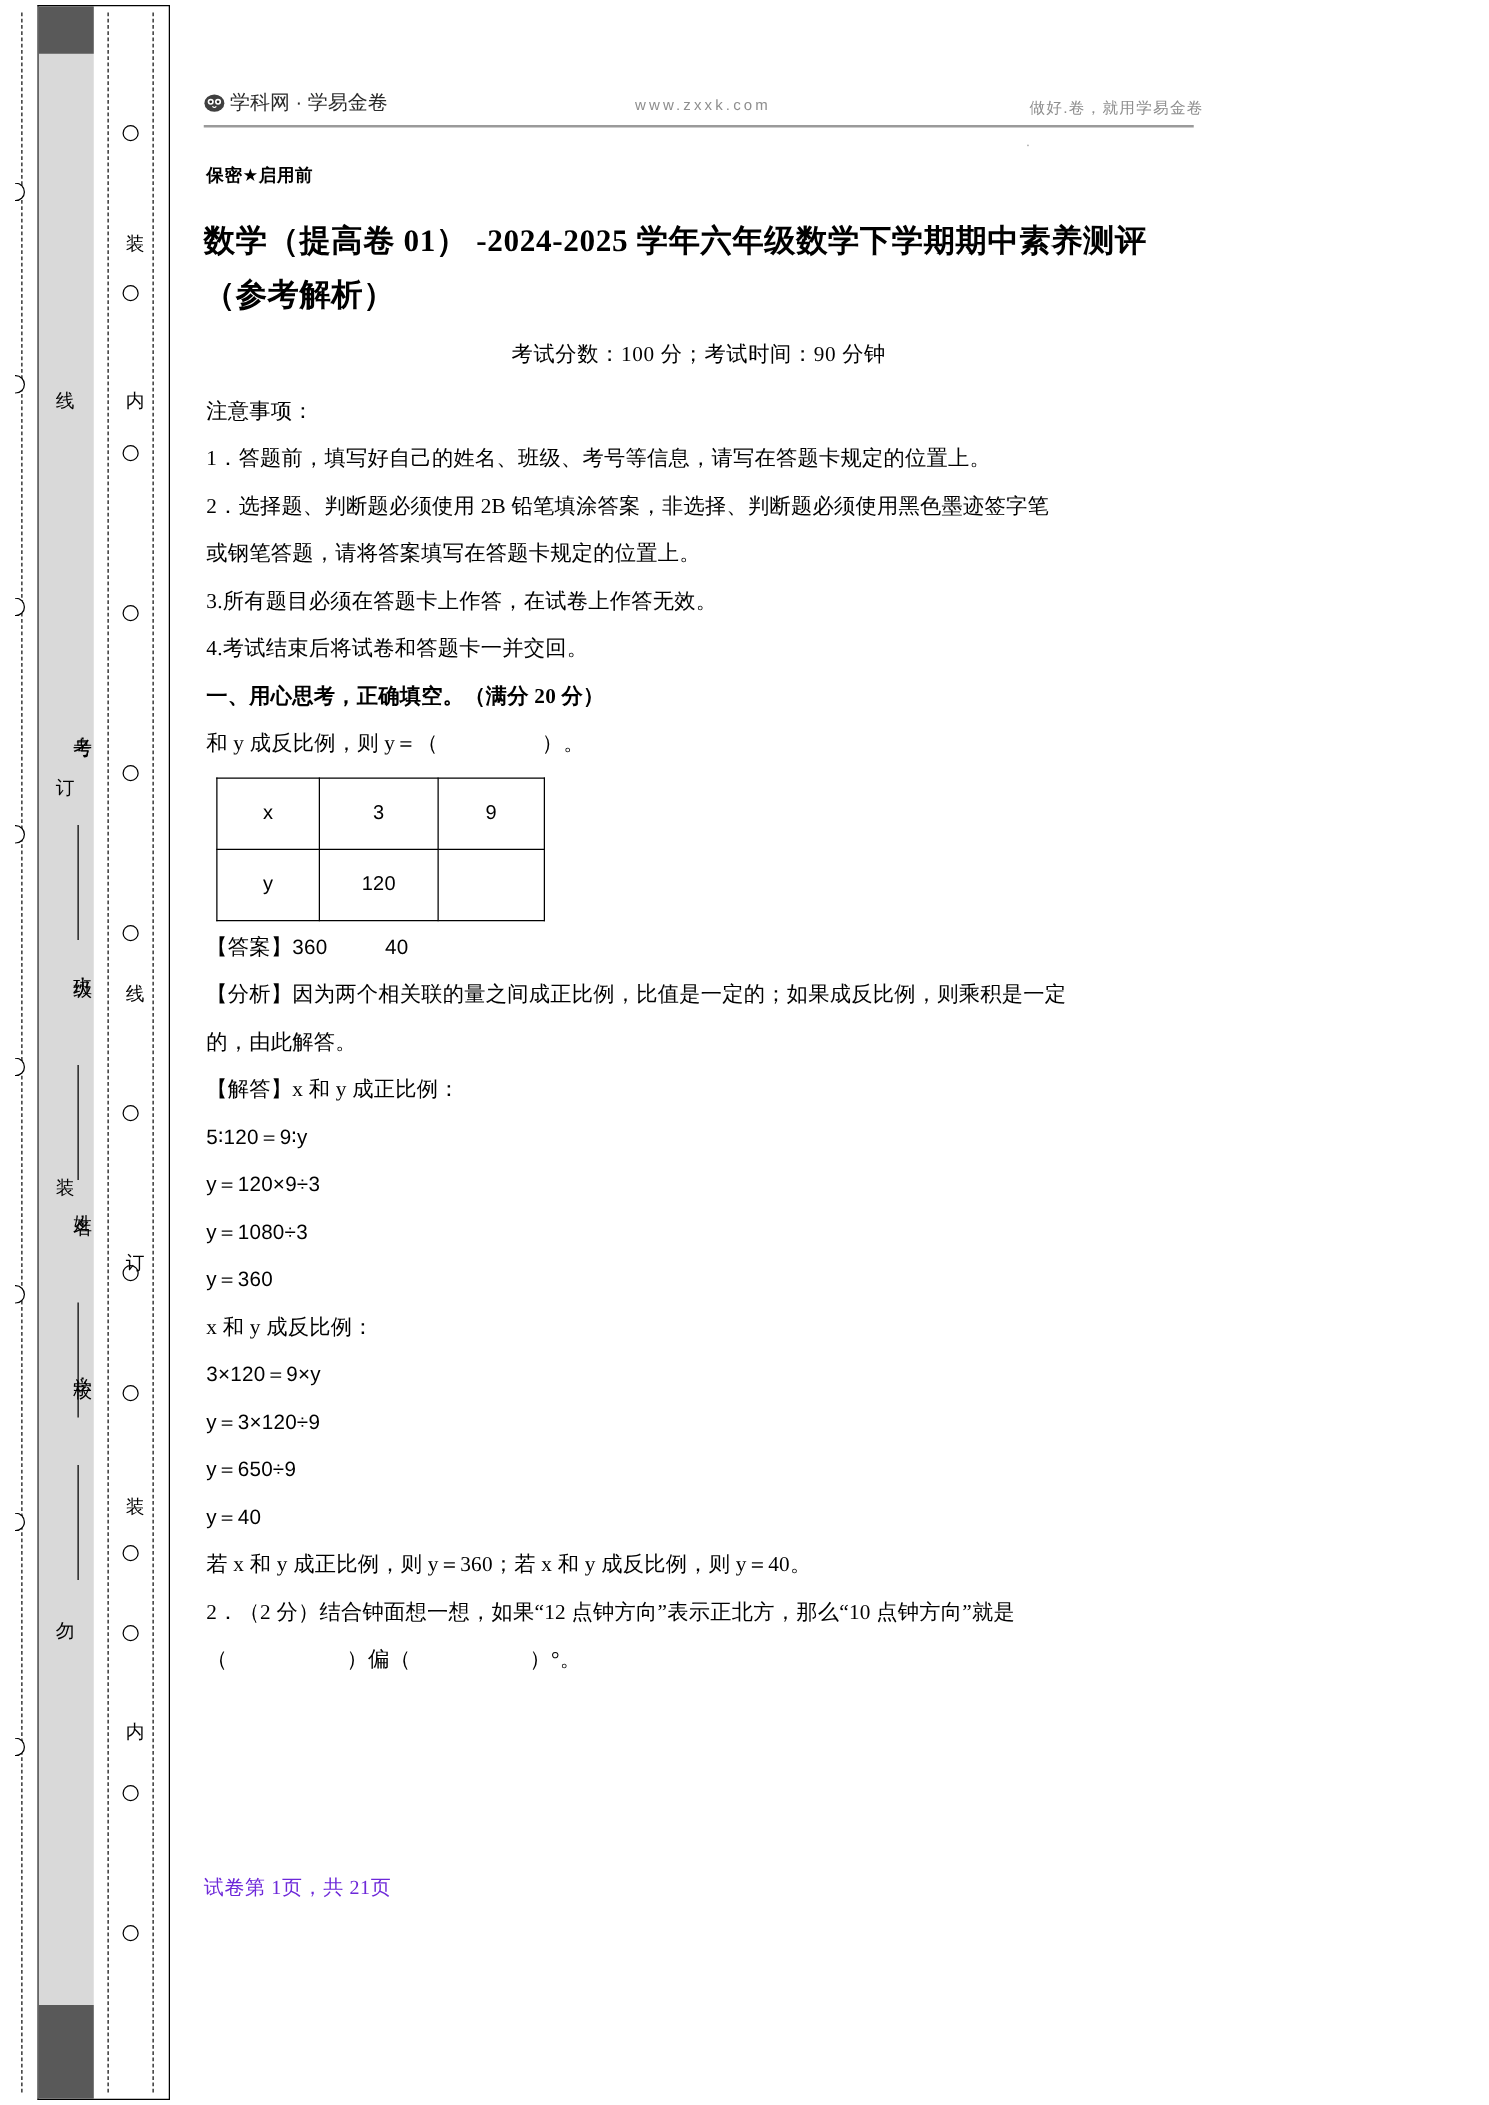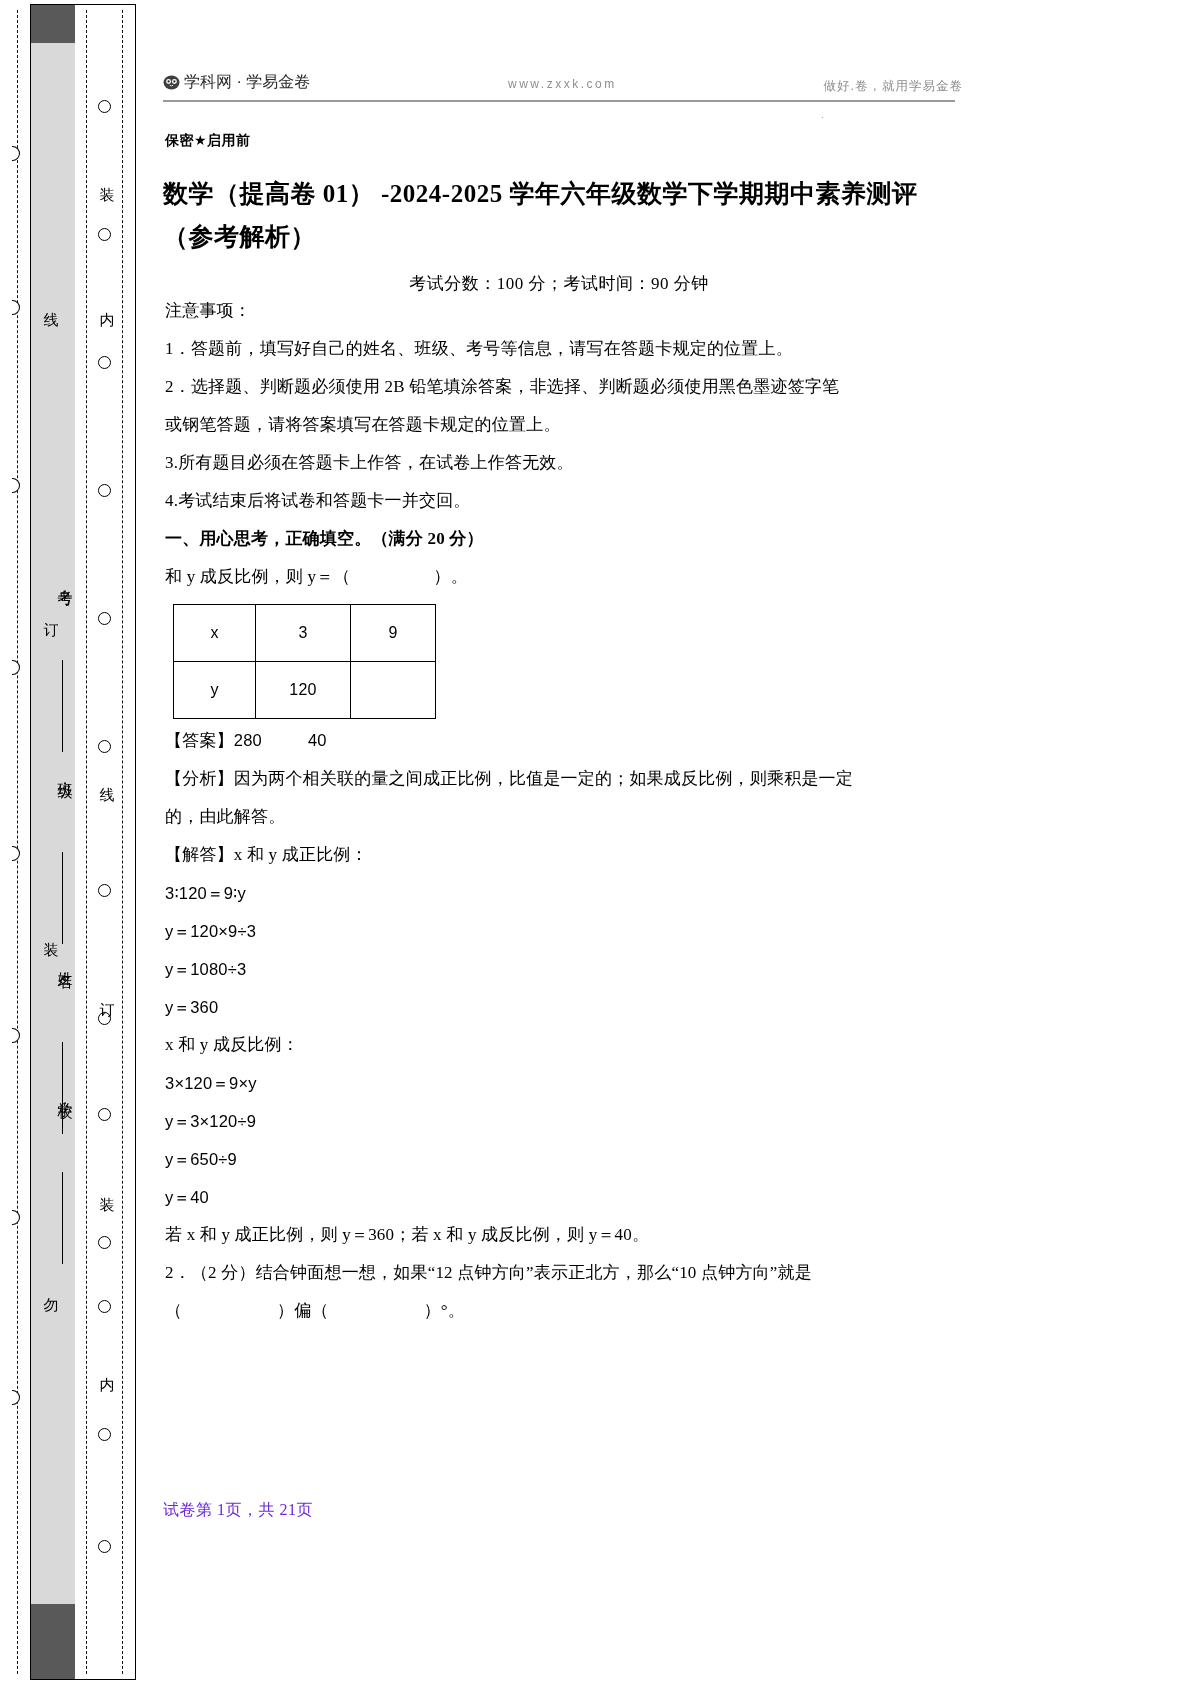--- a/index.html
+++ b/index.html
@@ -246,21 +246,21 @@
     top: 272px;
     width: 792px;
     text-align: center;
     font-size: 17px;
     letter-spacing: 0.5px;
   }
 
   .body-block {
     position: absolute;
     left: 2px;
-    top: 292px;
+    top: 310px;
     width: 790px;
     font-size: 17px;
     line-height: 38px;
     letter-spacing: 0.2px;
   }
   .body-block p { margin: 0; }
   .p-bold { font-weight: bold; }
 
   
   .qtable {
@@ -426,28 +426,28 @@
         </tr>
         <tr>
           <td class="c0">y</td>
           <td class="c1">120</td>
           <td class="c2"></td>
         </tr>
       </tbody>
         </table>
 
       <p class="ans-line">
-        <span>【答案】</span><span class="eq">280</span><span class="ans-gap"></span><span class="eq">40</span>
+        <span>【答案】</span><span class="eq">360</span><span class="ans-gap"></span><span class="eq">40</span>
       </p>
 
       <p>【分析】因为两个相关联的量之间成正比例，比值是一定的；如果成反比例，则乘积是一定</p>
       <p>的，由此解答。</p>
       <p>【解答】x 和 y 成正比例：</p>
 
-      <p class="eq">3∶120＝9∶y</p>
+      <p class="eq">5∶120＝9∶y</p>
       <p class="eq">y＝120×9÷3</p>
       <p class="eq">y＝1080÷3</p>
       <p class="eq">y＝360</p>
 
       <p>x 和 y 成反比例：</p>
 
       <p class="eq">3×120＝9×y</p>
       <p class="eq">y＝3×120÷9</p>
       <p class="eq">y＝650÷9</p>
       <p class="eq">y＝40</p>

